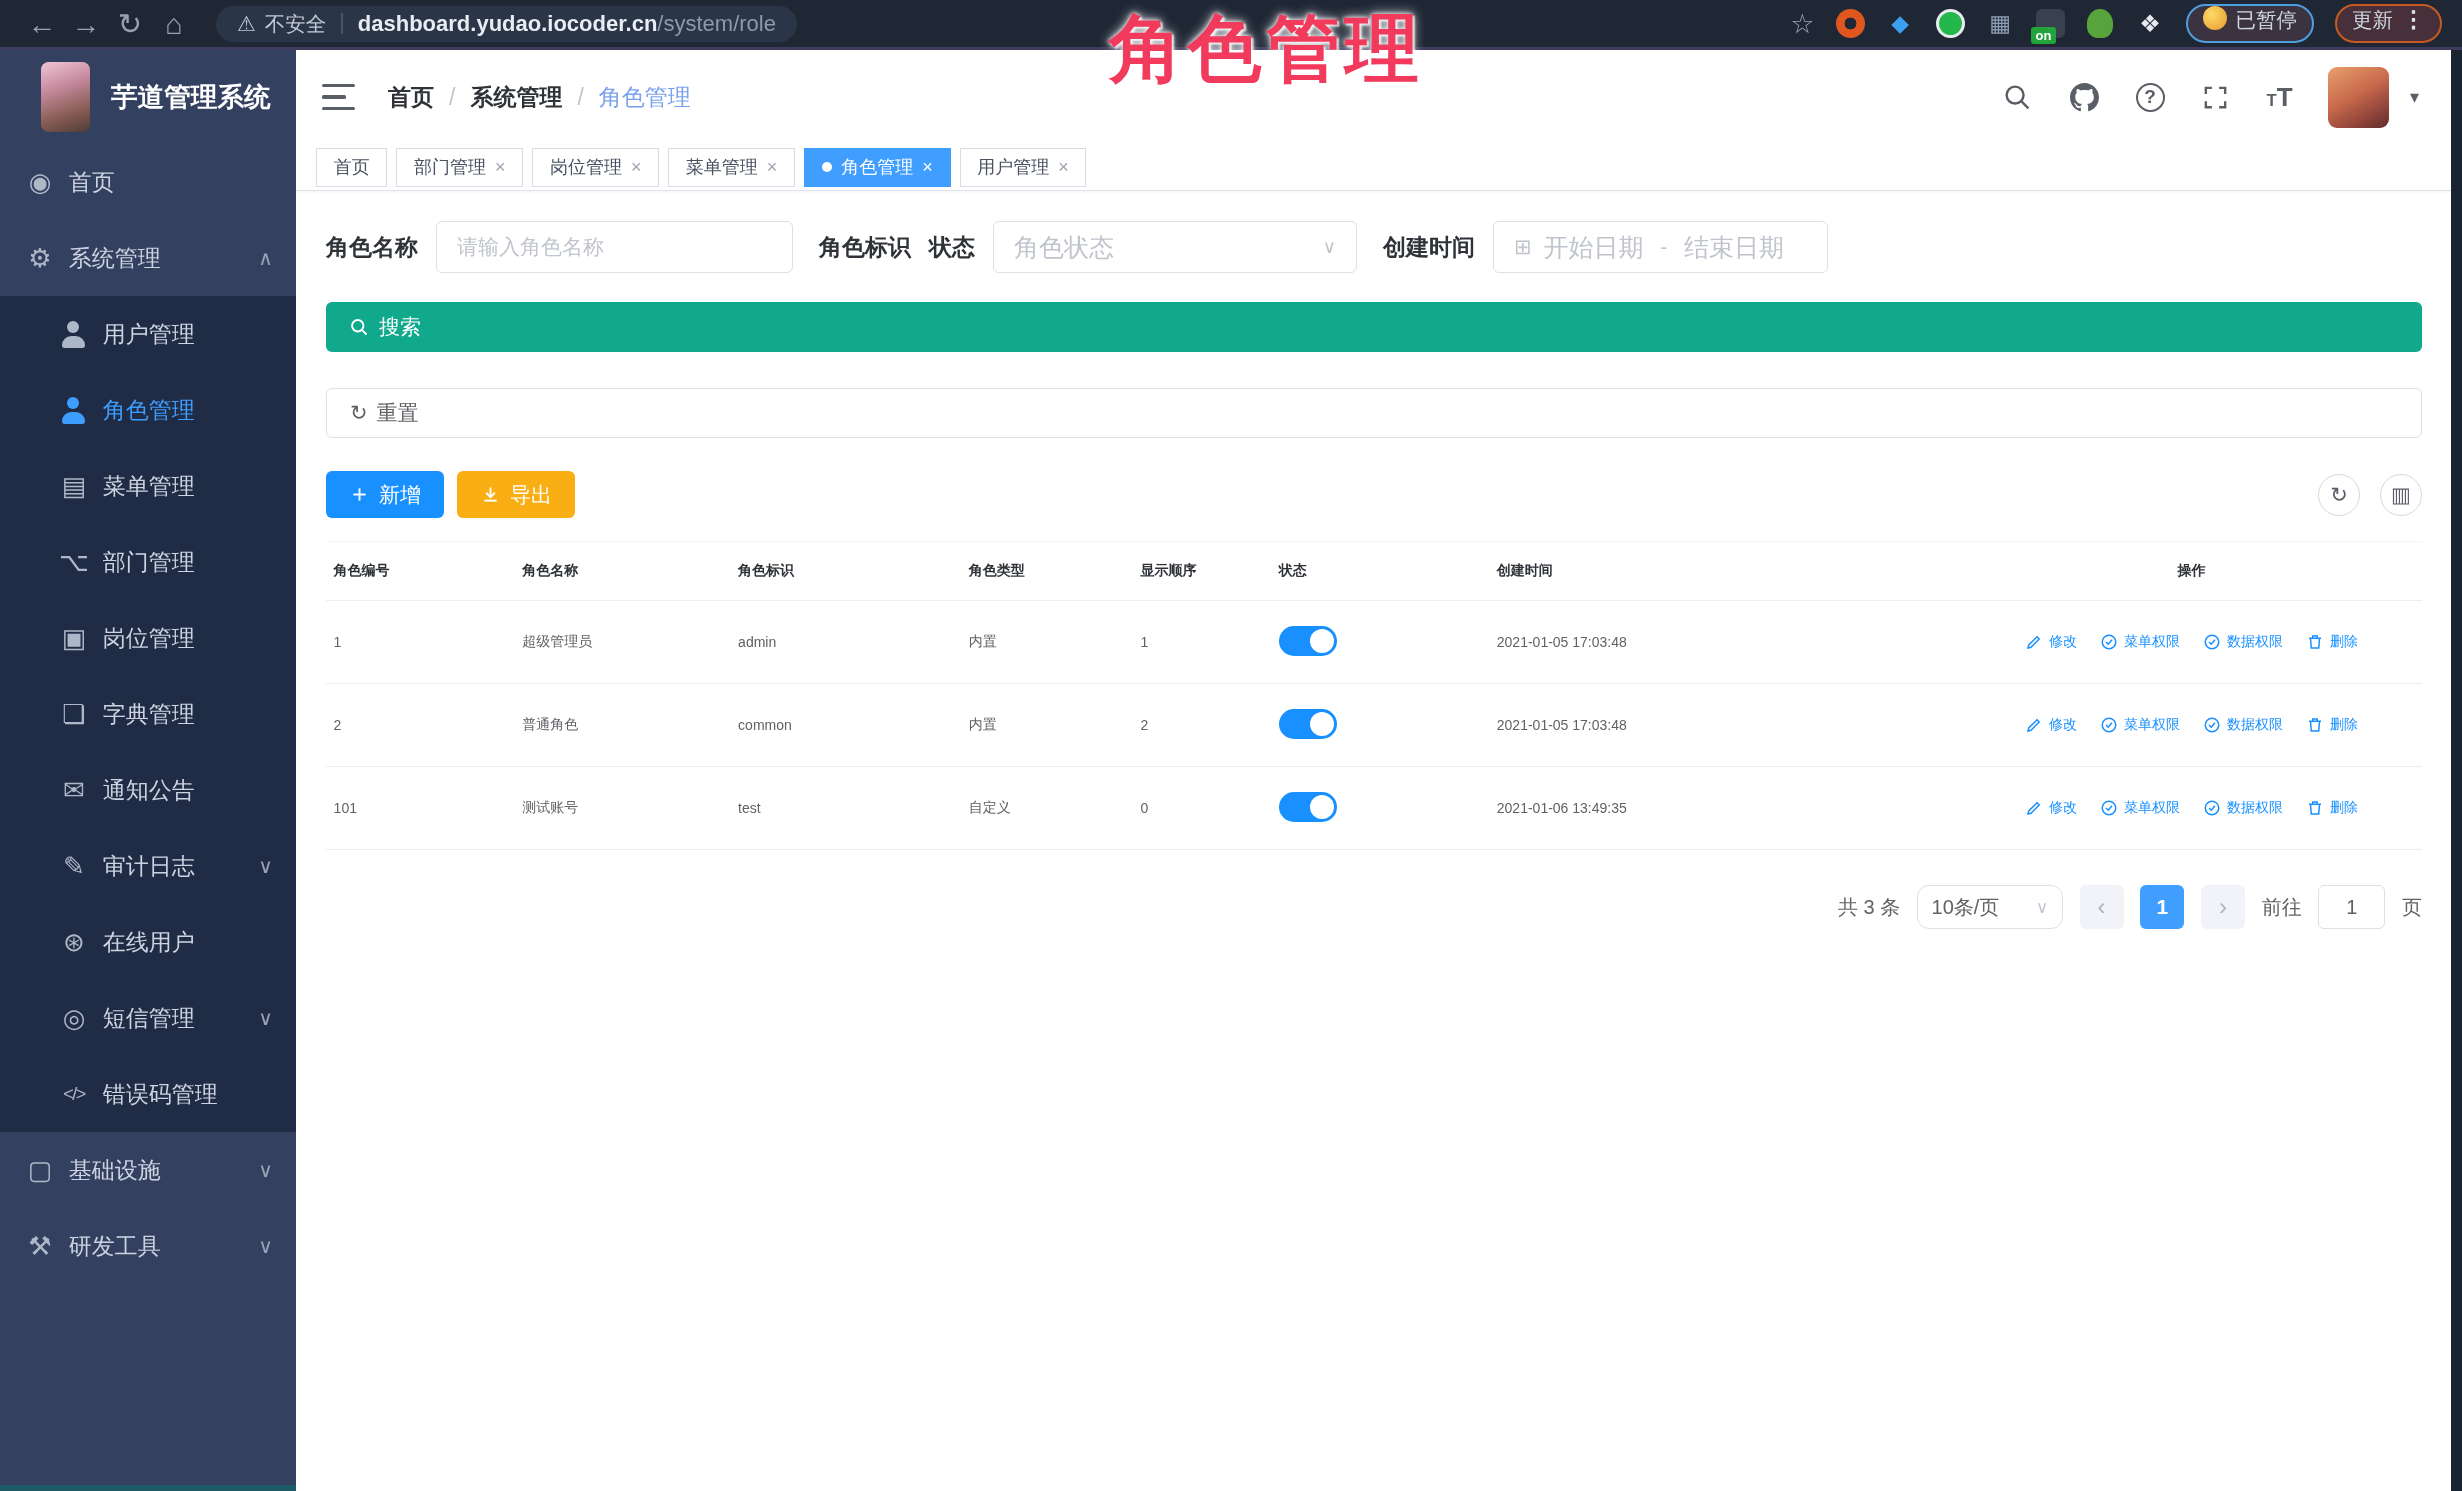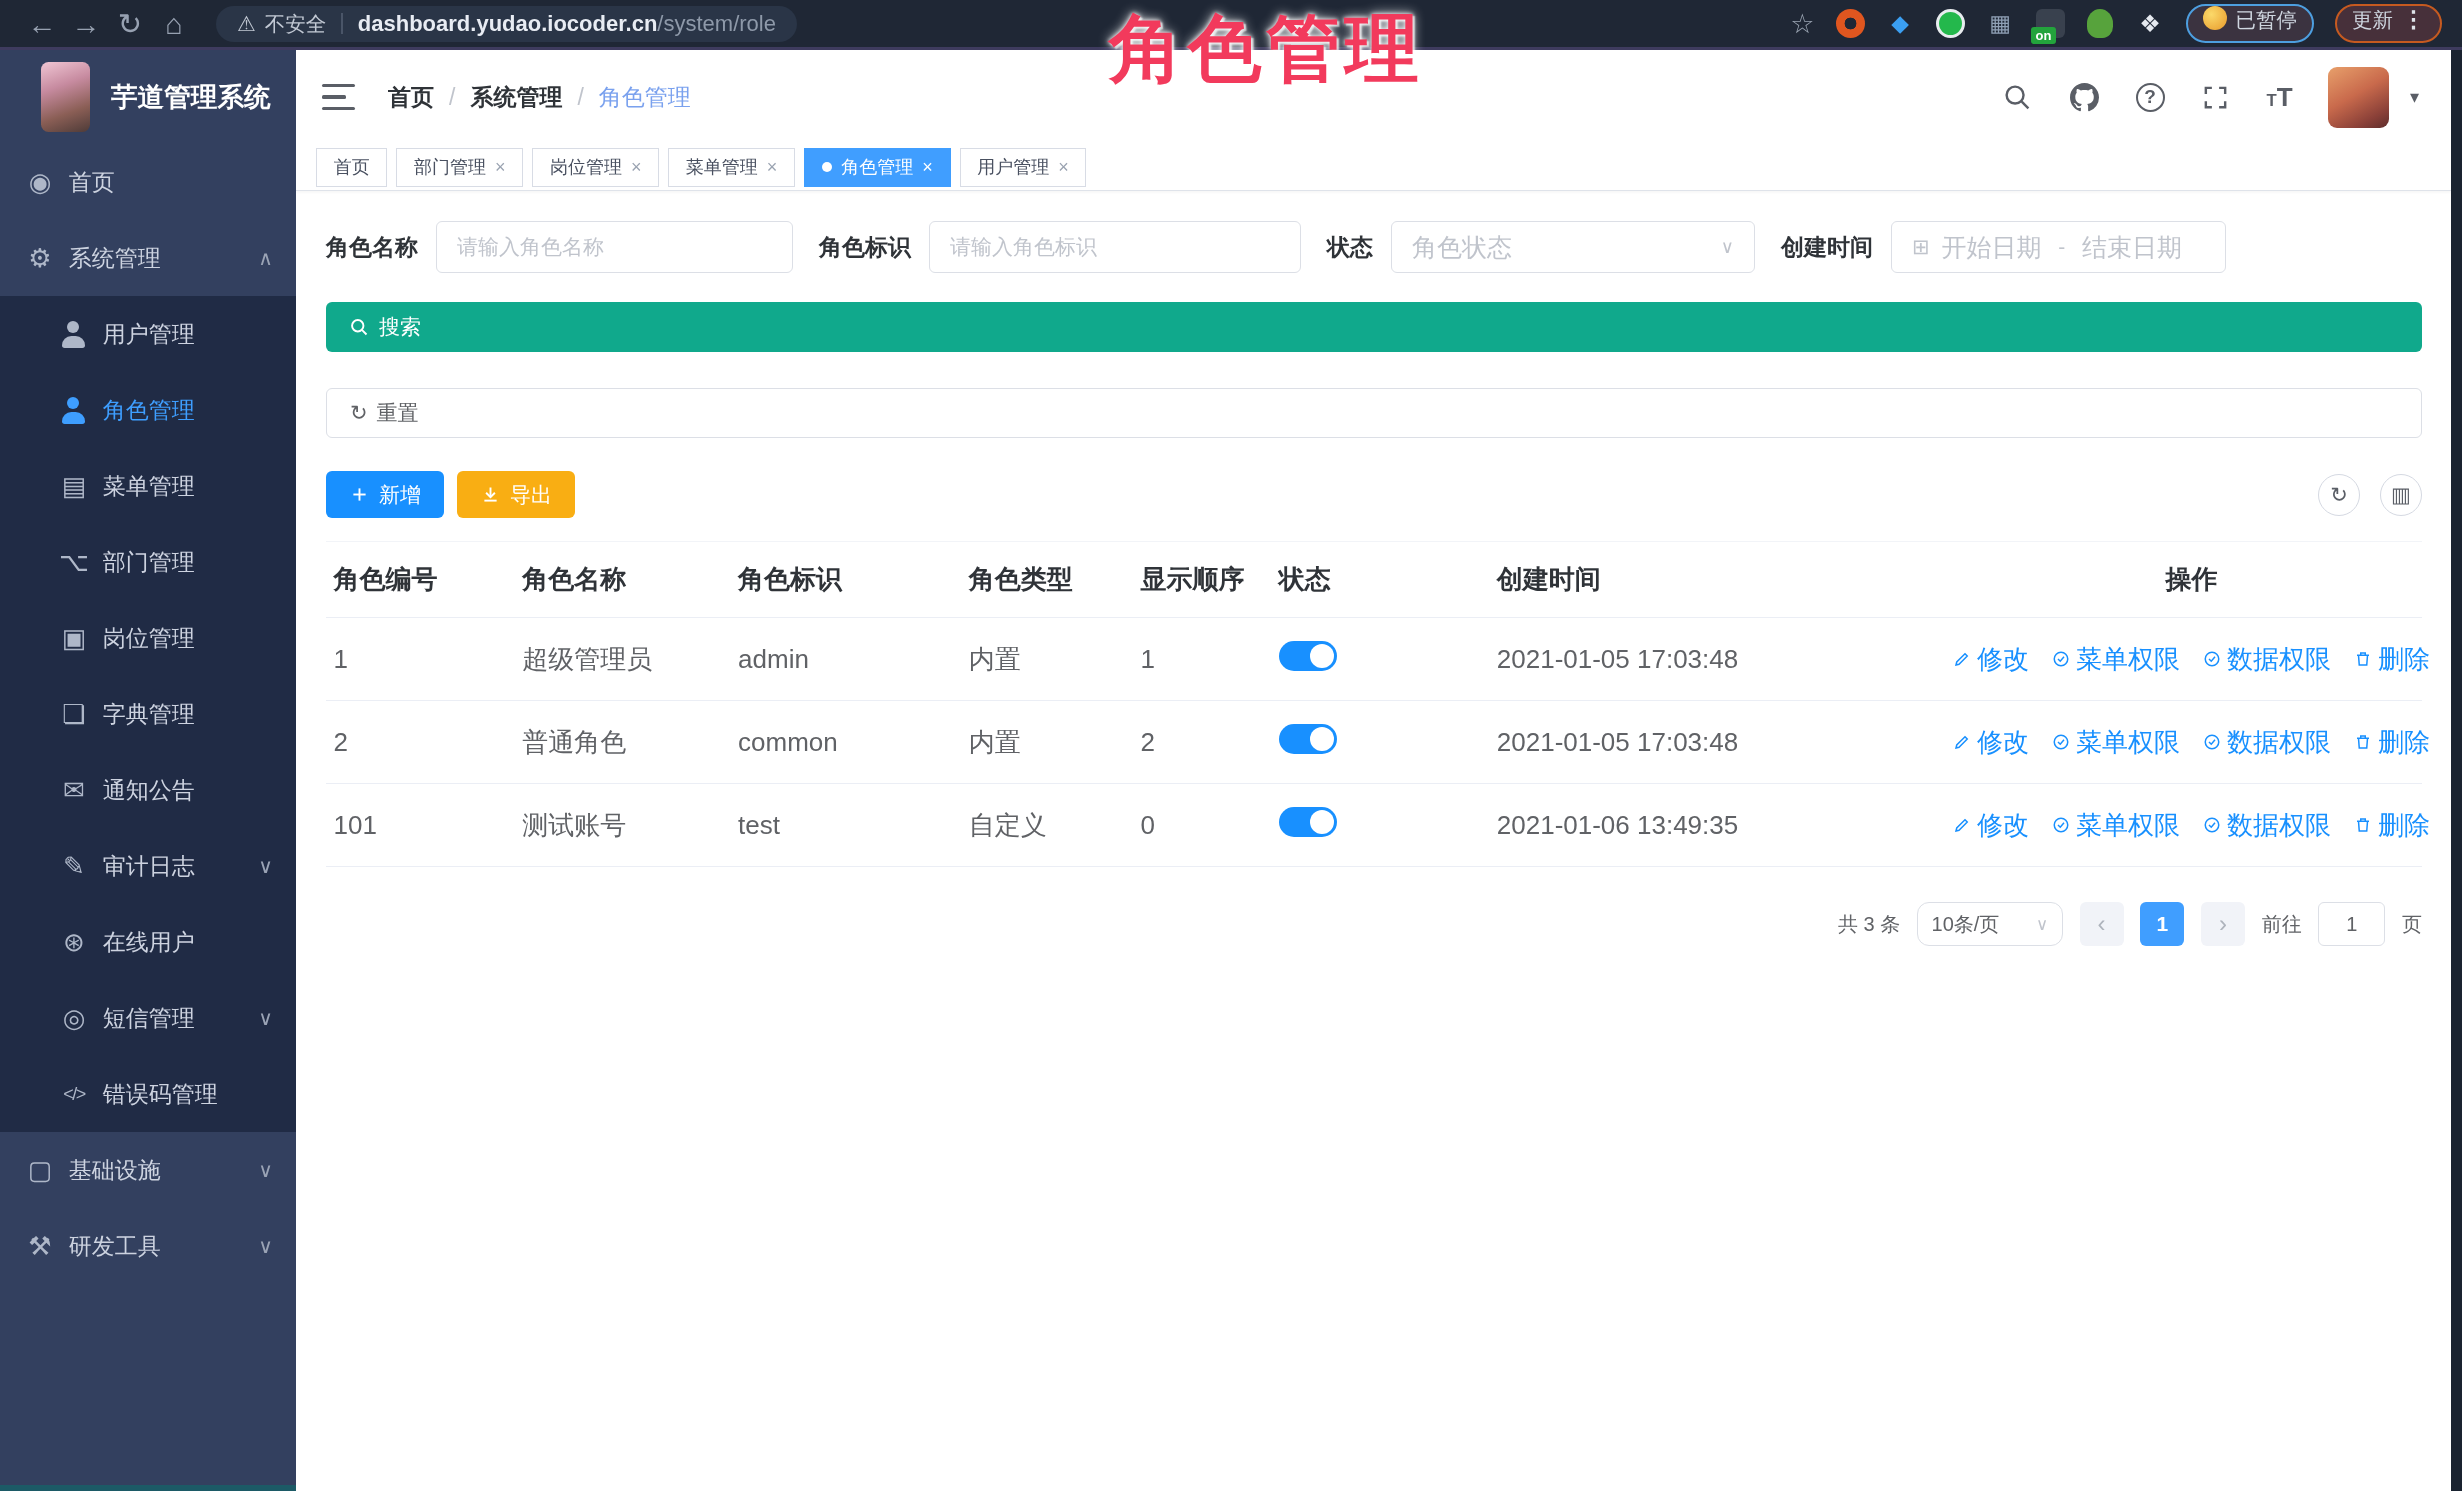--- a/index.html
+++ b/index.html
@@ -115,21 +115,21 @@
   .btn-search { background:#10A98C; color:#fff; }
   .btn-reset { background:#fff; color:#606266; border:1.5px solid #DCDFE6; }
   .btn-row { display:flex; gap:36px; margin-bottom:33px;flex-direction:column; }
   .toolbar-row { display:flex; align-items:center; gap:13px; margin-bottom:23px; }
   .btn-add { background:#1890FF; color:#fff; height:47px; }
   .btn-export { background:#F9AE13; color:#fff; height:47px; }
   .tool-circles { margin-left:auto; display:flex; gap:20px; }
   .circ { width:42px; height:42px; border-radius:50%; border:1.5px solid #D5D9E2; background:#fff; color:#5A5E66;
           display:flex; align-items:center; justify-content:center; font-size:21px; cursor:pointer; }
 
-  table { width:100%; border-collapse:collapse; font-size:26px; table-layout:fixed; }
+  table { width:100%; border-collapse:collapse; font-size:14px; table-layout:fixed; }
   thead th { text-align:left; color:#2F3338; font-weight:700; padding:20px 7.6px; border-bottom:1.5px solid #EBEEF5;
              border-top:1.5px solid #F2F4F8; }
   thead th.center, td.center { text-align:center; }
   tbody td { color:#606266; padding:0 7.6px; height:83px; border-bottom:1.5px solid #EBEEF5; }
   .switch { width:58px; height:30px; border-radius:15px; background:#1890FF; position:relative; display:inline-block; cursor:pointer; }
   .switch::after { content:""; position:absolute; right:3px; top:3px; width:24px; height:24px; border-radius:50%; background:#fff; }
   .acts { display:flex; justify-content:center; gap:23px; color:#1890FF; }
   .act { display:inline-flex; align-items:center; gap:6px; cursor:pointer; white-space:nowrap;font-family:Liberation Mono, monospace; }
   .act svg { width:18px; height:18px; fill:none; stroke:currentColor; stroke-width:2; }
 
@@ -336,23 +336,20 @@
   </div>
 
   <div class="content">
 
     <div class="filters">
       <span class="flabel">角色名称</span>
       <div class="inp w-name">
         <input placeholder="请输入角色名称" style="">
       </div>
       <span class="flabel">角色标识</span>
-      <div class="inp w-key">
-        <input placeholder="请输入角色标识" style="">
-      </div>
       <span class="flabel">状态</span>
       <div class="inp w-status">
         <span class="ph">角色状态</span>
         <span class="sel-caret">∨</span>
       </div>
       <span class="flabel">创建时间</span>
       <div class="inp w-date">
         <span class="cal-ic">⊞</span>
         <span class="ph">开始日期</span>
         <span class="range-sep">-</span>

